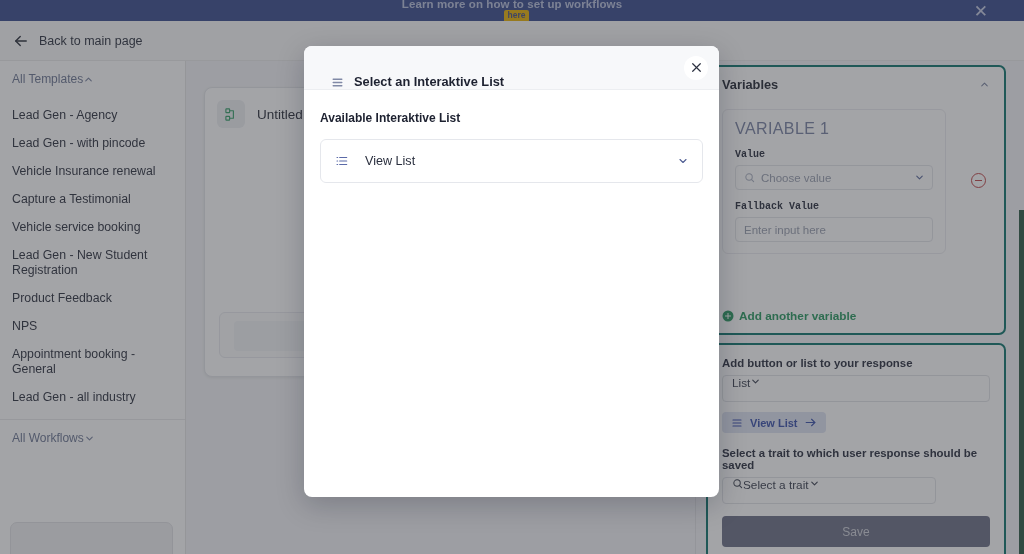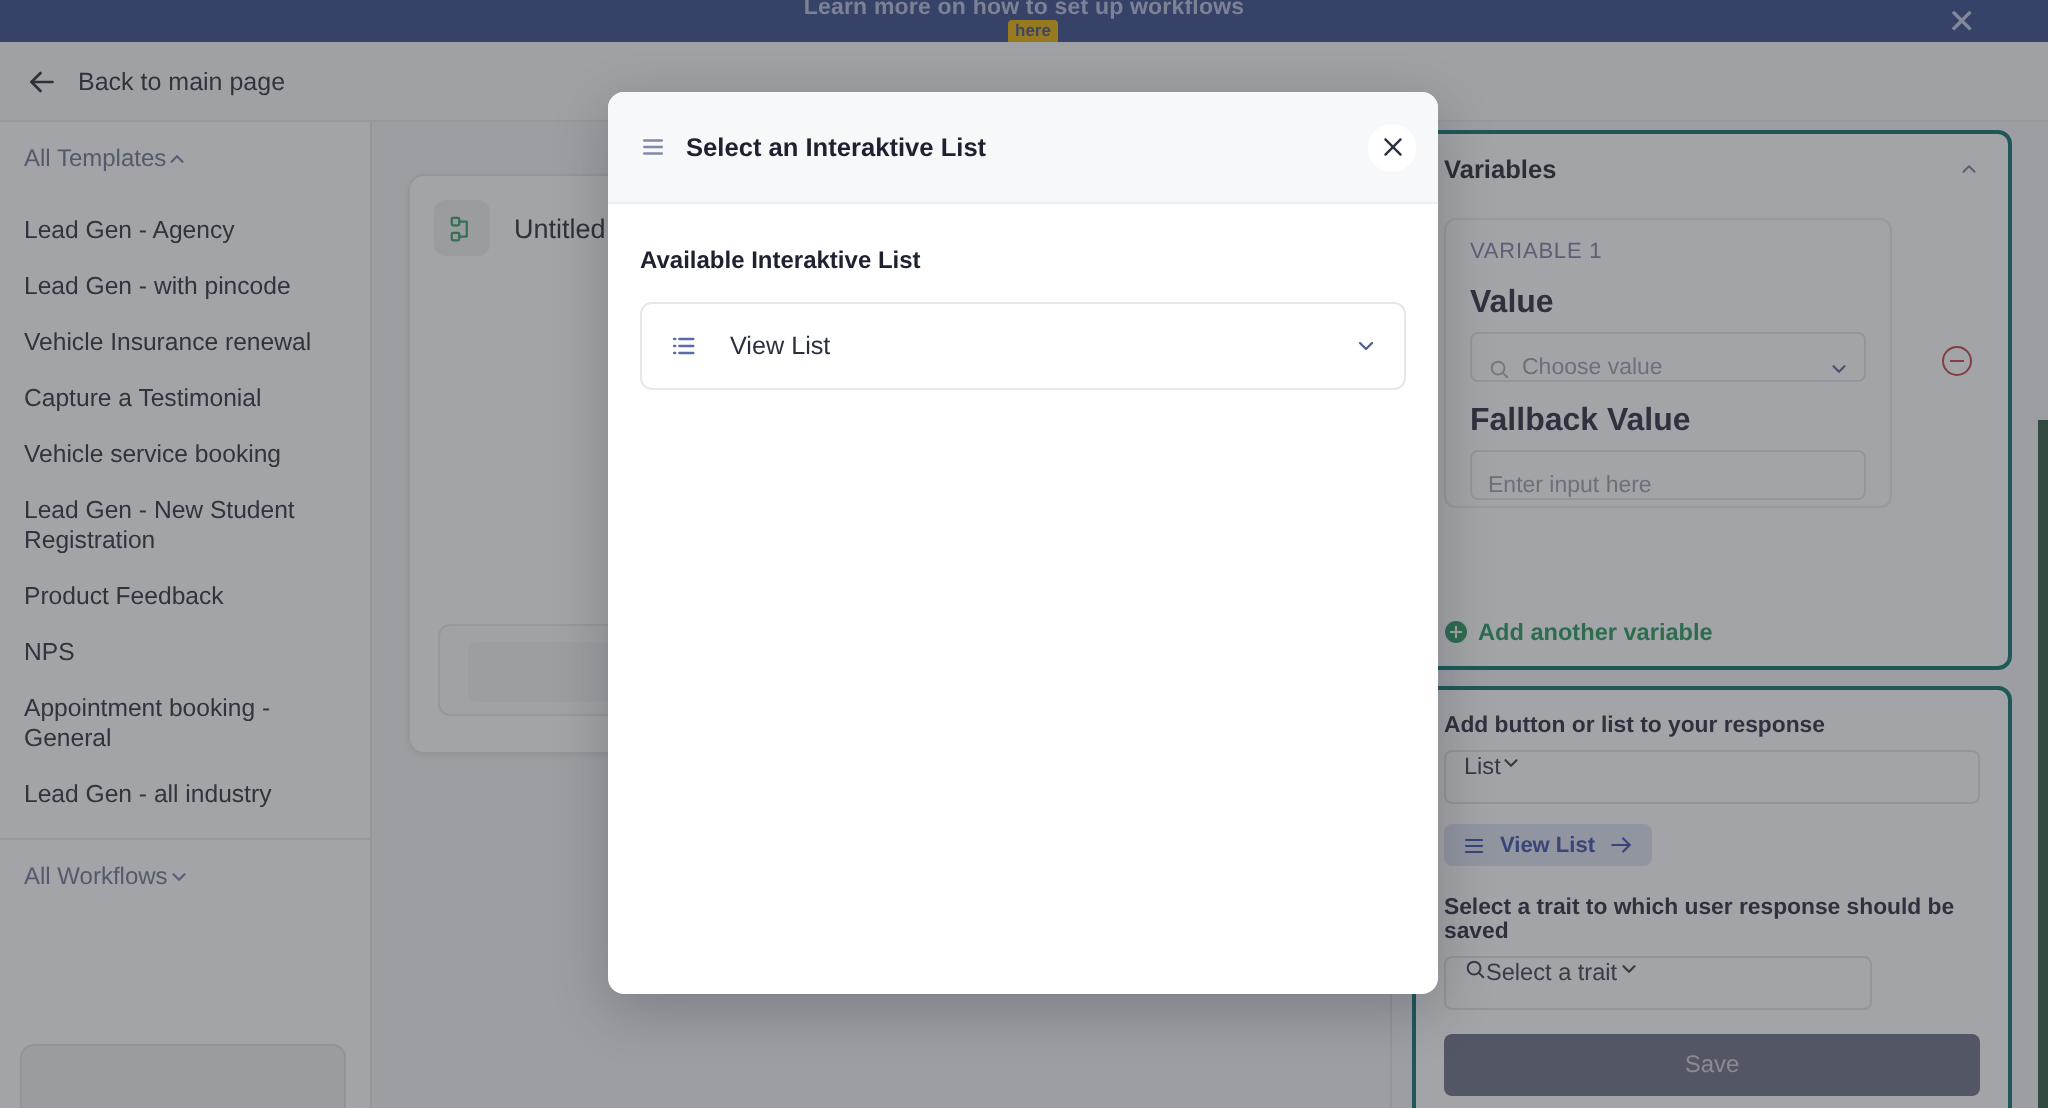--- a/index.html
+++ b/index.html
@@ -102,25 +102,25 @@
   .rp-head {
     height: 34px; display: flex; align-items: center; justify-content: space-between;
     padding: 0 14px; 
   }
   .rp-head-title { font-size: 12.8px; color: #262a35; font-weight: 600; }
   .var-box {
     position: absolute; left: 14px; right: 58px; top: 42px; height: 145px;
     border: 1px solid #ececf0; border-radius: 6px; background: #fff;
     padding: 10px 12px;
   }
-  .var-label { font-size: 11px; color: #7b84a4; letter-spacing: .4px; }
-  .field-label { font-size: 16px; color: #2c3140; font-weight: bold; margin-top: 11px; }
+  .var-label { font-size: 16px; color: #7b84a4; letter-spacing: .4px; }
+  .field-label { font-size: 10px; color: #2c3140; font-weight: bold; margin-top: 11px; font-family: Liberation Mono, monospace; }
   .field {
     margin-top: 5px; height: 25px; border: 1px solid #e4e5ea; border-radius: 4px;
-    background: #fff; display: flex; align-items: flex-end; padding: 0 8px;
+    background: #fff; display: flex; align-items: center; padding: 0 8px;
     position: relative;
   }
   .field .ph { font-size: 11.5px; color: #9aa0b0; }
   .field .search-ic { width: 11px; height: 11px; color: #aab0c0; margin-right: 6px; }
   .field .chev-r { position: absolute; right: 7px; width: 11px; height: 11px; color: #5b6a9c; }
   .minus-circle {
     position: absolute; right: 18px; top: 106px; width: 15px; height: 15px;
     border: 1.4px solid #c1474a; border-radius: 50%;
     display: flex; align-items: center; justify-content: center;
   }
@@ -158,22 +158,22 @@
   }
 
   
   .modal {
     position: absolute; left: 304px; top: 46px; width: 415px; height: 451px;
     background: #ffffff; border-radius: 8px;
     box-shadow: 0 8px 28px rgba(10,14,30,.22);
     overflow: hidden;
   }
   .modal-head {
-    height: 56px; background: #f7f8fa; border-bottom: 1px solid #eceef1;
-    display: flex; align-items: center; padding: 0 16px; position: relative;
+    height: 44px; background: #f7f8fa; border-bottom: 1px solid #eceef1;
+    display: flex; align-items: flex-end; padding: 0 27px; position: relative;
   }
   .modal-head-icon { width: 13px; height: 13px; color: #8089a6; }
   .modal-title { margin-left: 10px; font-size: 12.8px; font-weight: bold; color: #1d2130; }
   .modal-close {
     position: absolute; right: 11px; top: 50%; transform: translateY(-50%);
     width: 24px; height: 24px; border-radius: 50%; background: #ffffff;
     display: flex; align-items: center; justify-content: center;
     color: #2b3040;
   }
   .modal-body { padding: 21px 16px 0 16px; }

